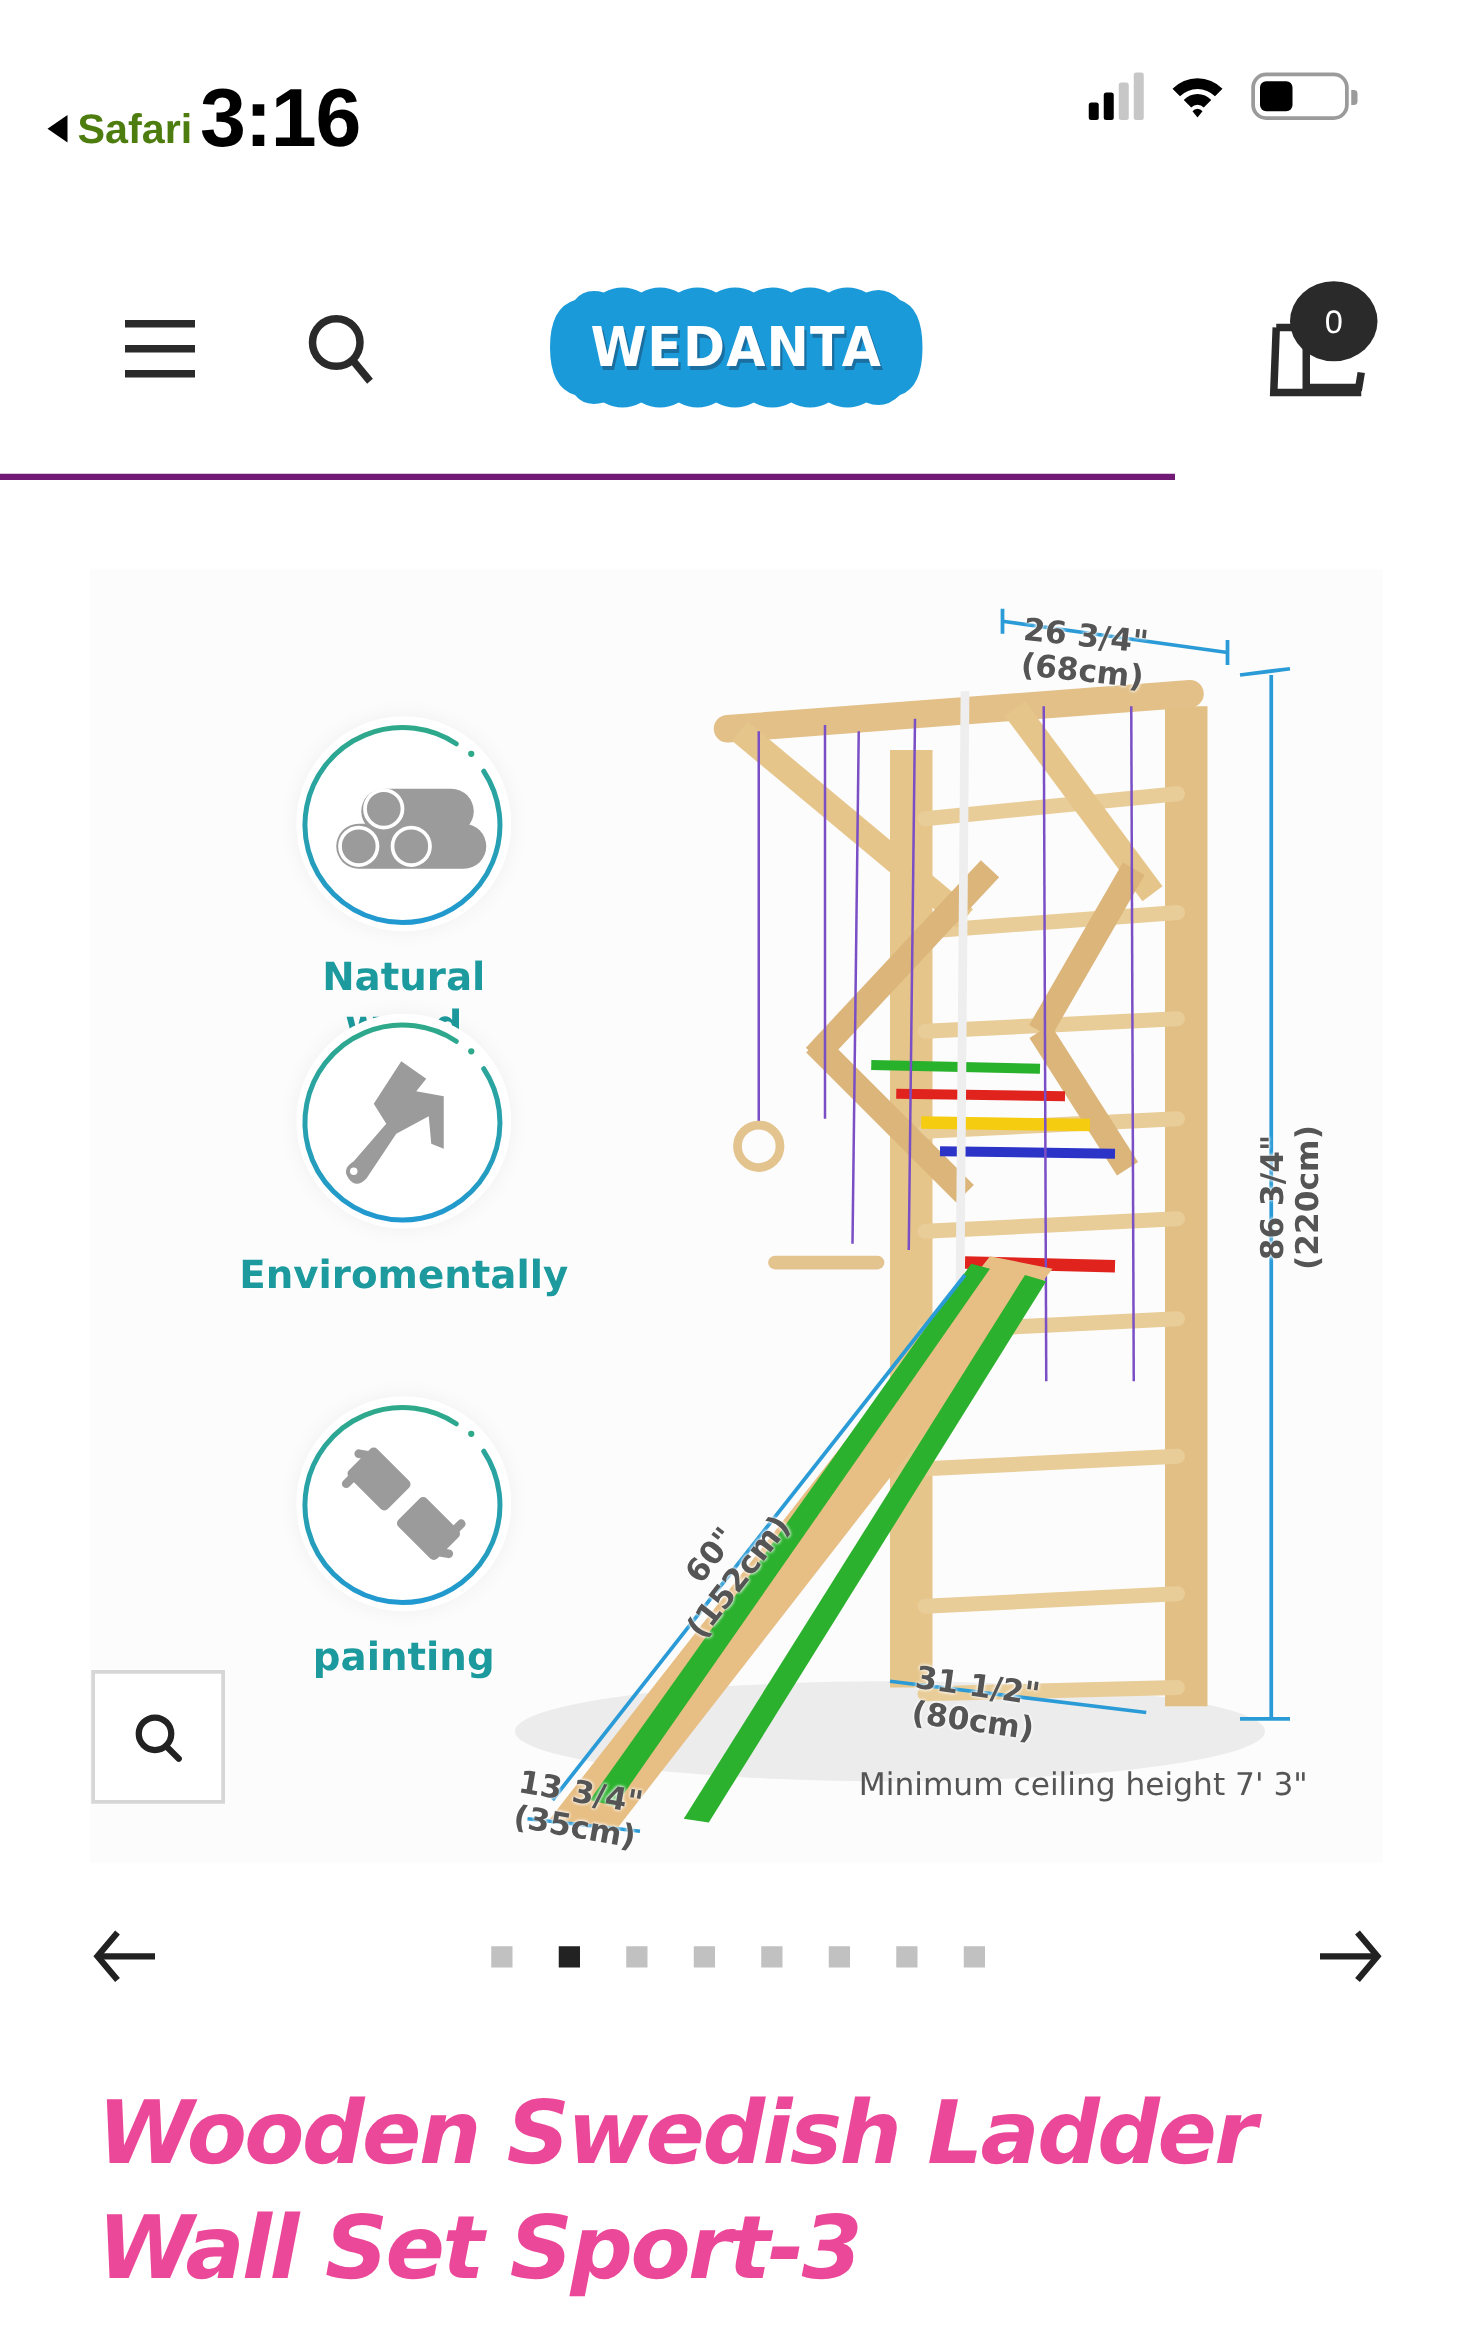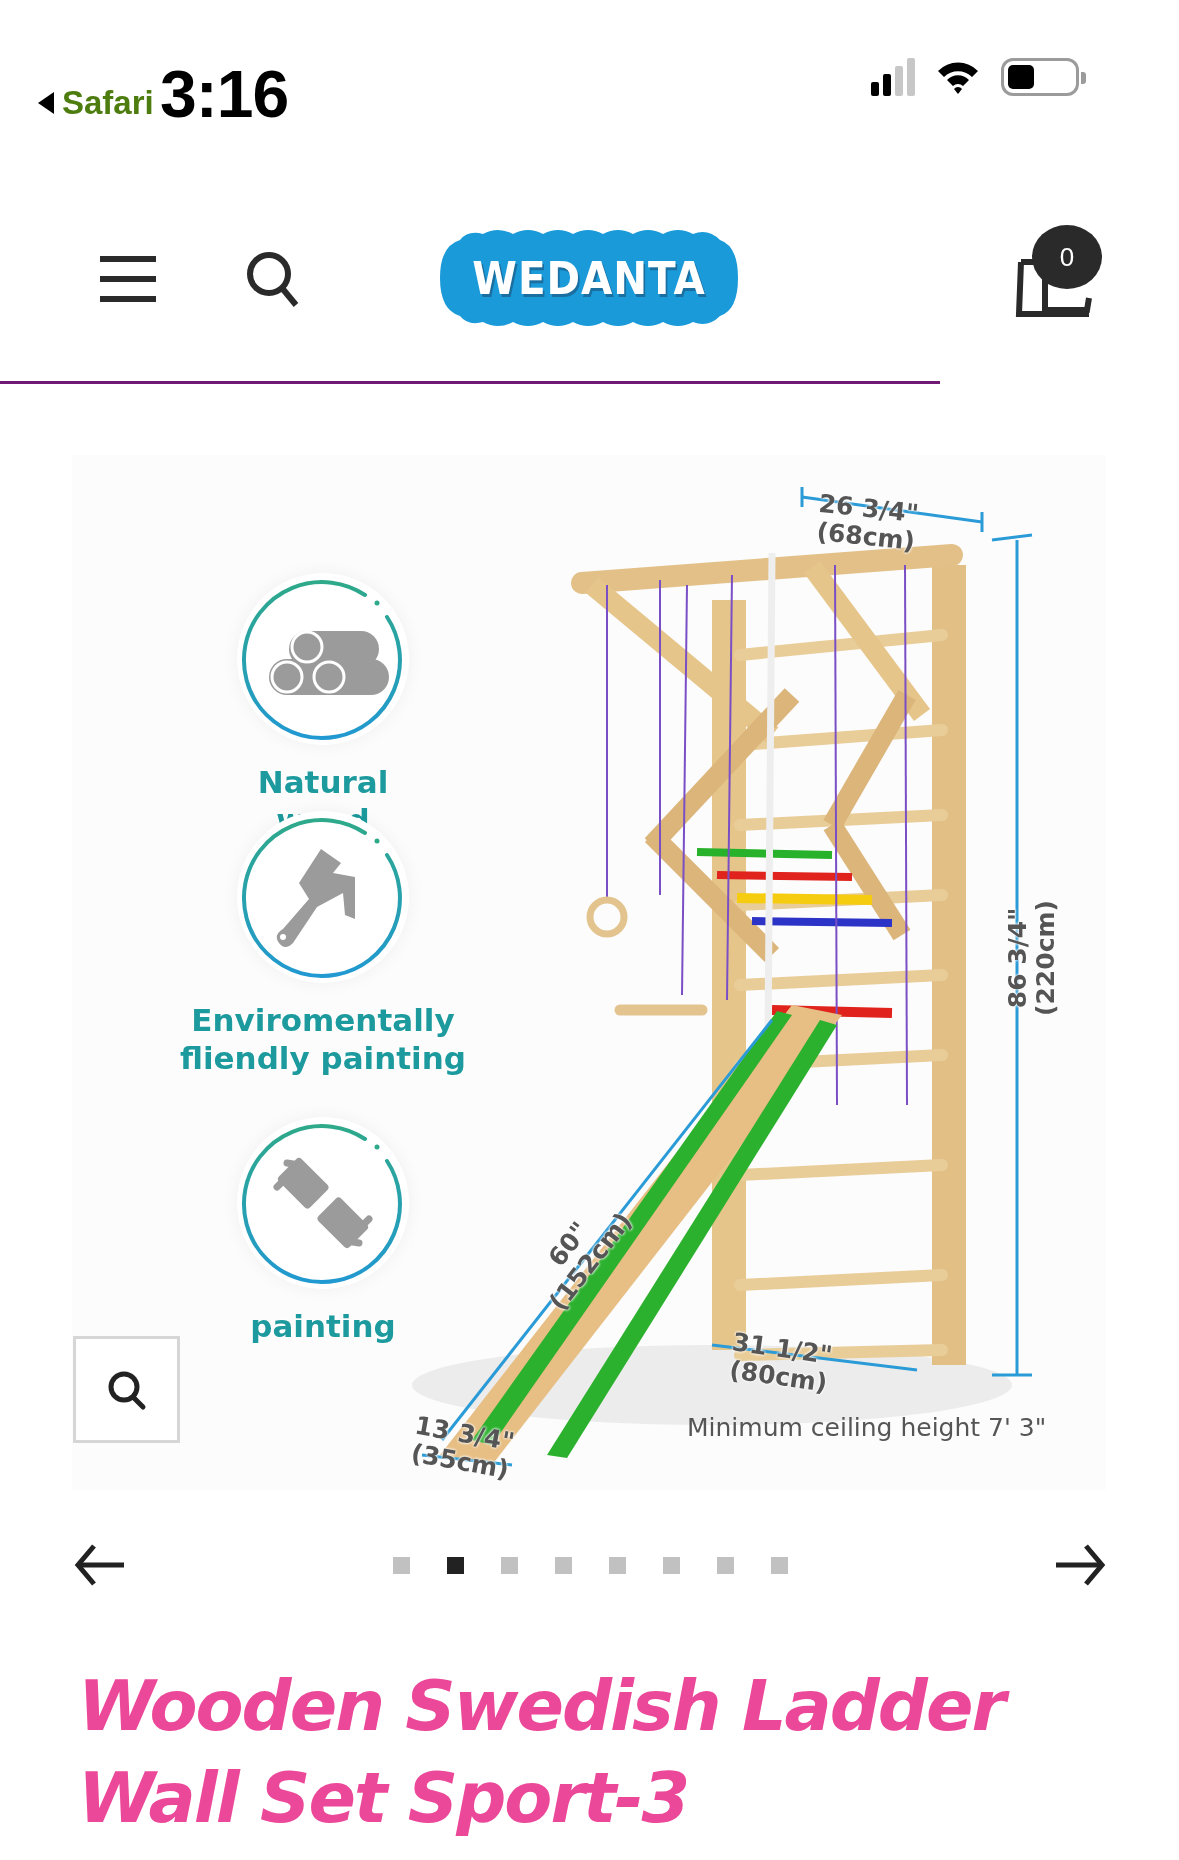--- a/index.html
+++ b/index.html
@@ -12,21 +12,21 @@
   .status-back .tri { width: 0; height: 0; border-top: 11px solid transparent; border-bottom: 11px solid transparent; border-right: 16px solid #000; }
   .status-right { position: absolute; right: 100px; top: 58px; display: flex; align-items: center; gap: 20px; }
   .signal { display: flex; align-items: flex-end; gap: 4px; height: 38px; }
   .signal span { width: 8px; border-radius: 2px; background: #000; }
   .signal span.off { background: #c7c7c7; }
   .battery { width: 78px; height: 38px; border: 3px solid #9b9b9b; border-radius: 12px; position: relative; padding: 4px; }
   .battery .lvl { width: 26px; height: 100%; background: #000; border-radius: 5px; }
   .battery::after { content: ""; position: absolute; right: -10px; top: 11px; width: 5px; height: 12px; background: #9b9b9b; border-radius: 0 3px 3px 0; }
 
   
-  .header { position: absolute; left: 0; top: 200px; width: 940px; height: 184px; border-bottom: 3px solid #701a75; }
+  .header { position: absolute; left: 0; top: 200px; width: 940px; height: 184px; border-bottom: 5px solid #701a75; }
   .menu-btn { position: absolute; left: 100px; top: 56px; width: 56px; height: 46px; display: flex; flex-direction: column; justify-content: space-between; cursor: pointer; }
   .menu-btn span { display: block; height: 6px; background: #2a2a2a; }
   .search-btn { position: absolute; left: 243px; top: 48px; width: 60px; height: 62px; cursor: pointer; }
   .logo { position: absolute; left: 438px; top: 28px; width: 302px; height: 100px; }
   .logo-text { position: absolute; left: 0; top: 0; width: 302px; height: 100px; display: flex; align-items: center; justify-content: center; font-family: "DejaVu Sans", sans-serif; font-weight: 900; font-size: 44px; color: #fff; letter-spacing: 1px; text-shadow: 2px 3px 0 #1a6fa0; transform: scaleX(0.92); }
   .cart-btn { position: absolute; left: 1015px; top: 40px; width: 90px; height: 80px; cursor: pointer; }
   .cart-count { position: absolute; left: 1032px; top: 225px; width: 70px; height: 64px; border-radius: 50%; background: #2a2a2a; color: #fff; font-size: 26px; display: flex; align-items: center; justify-content: center; }
 
   
   .product-image { position: absolute; left: 72px; top: 455px; width: 1034px; height: 1035px; background: #fcfcfc; overflow: hidden; }
@@ -129,21 +129,20 @@
             </linearGradient>
           </defs>
         <path d="M128 22 A78 78 0 1 0 150 44" fill="none" stroke="url(#rg2)" stroke-width="4" stroke-linecap="round"></path>
         <circle cx="140" cy="30" r="2.5" fill="#2ea98a"></circle>
         <path d="M84 38 L104 52 L96 62 L118 66 L118 108 L108 104 L106 82 L80 96 L56 132 Q48 140 42 132 Q36 124 46 118 L72 88 L62 72 Z" fill="#9b9b9b"></path>
         <circle cx="46" cy="126" r="3" fill="#fff"></circle>
       </svg>
     </div>
     <div class="label">
       <div>Enviromentally</div>
-      <div>fliendly painting</div>
     </div>
   </div>
 
   <div class="feature" style="left:116px;top:662px;width:270px">
     <div class="ring">
       <svg width="172" height="172" viewBox="0 0 172 172" style="position:absolute;left:0;top:0">
         <defs>
             <linearGradient id="rg3" x1="0" y1="0" x2="0" y2="1">
               <stop offset="0" stop-color="#2ea98a"></stop>
               <stop offset="1" stop-color="#2199d1"></stop>

